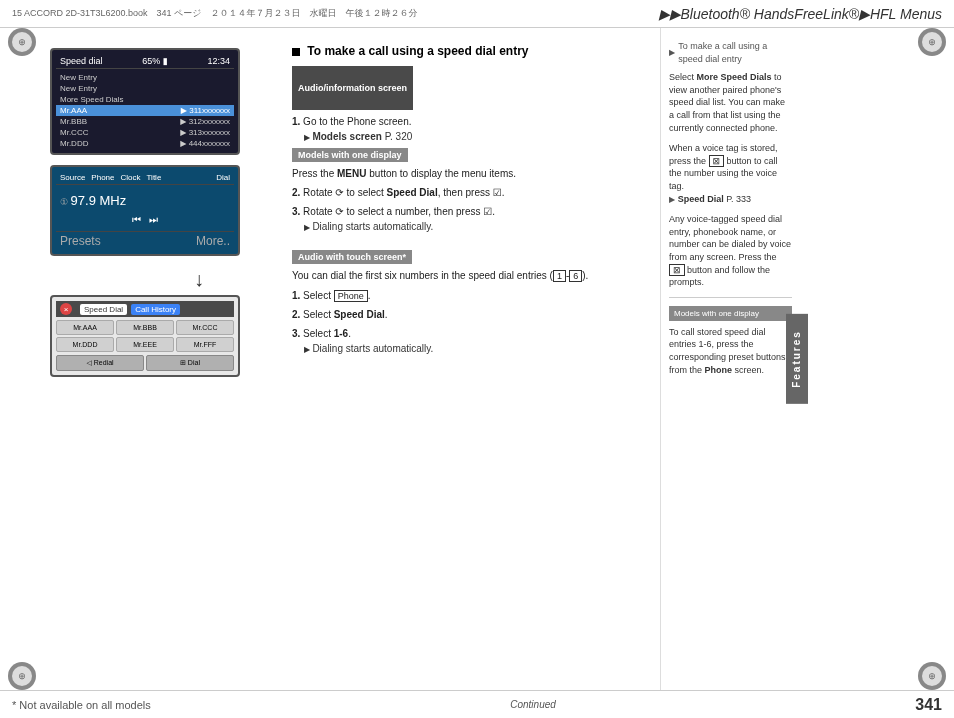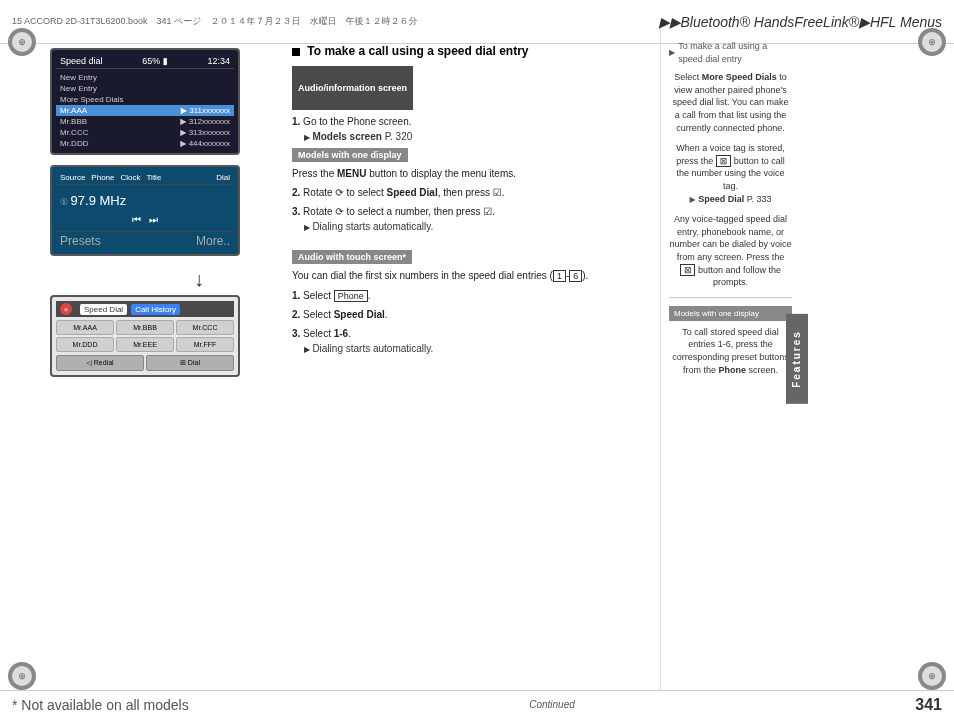--- a/index.html
+++ b/index.html
@@ -13,21 +13,21 @@
       position: relative;
     }
 
     
     .header {
       border-bottom: 1px solid #ccc;
       padding: 4px 12px;
       display: flex;
       justify-content: space-between;
       align-items: center;
-      height: 44px;
+      height: 28px;
     }
     .header-left {
       font-size: 9px;
       color: #666;
     }
     .header-right {
       font-size: 14px;
       font-style: italic;
       color: #333;
     }
@@ -38,21 +38,21 @@
       bottom: 0;
       left: 0;
       right: 0;
       border-top: 1px solid #ccc;
       padding: 4px 12px;
       display: flex;
       justify-content: space-between;
       align-items: center;
       height: 28px;
     }
-    .footer-left { font-size: 14px; color: #555; }
+    .footer-left { font-size: 11px; color: #555; }
     .footer-center { font-size: 10px; color: #555; font-style: italic; }
     .footer-right { font-size: 16px; font-weight: bold; color: #333; }
 
     
     .corner {
       position: absolute;
       width: 28px;
       height: 28px;
       border-radius: 50%;
       background: #888;
@@ -288,21 +288,20 @@
     .step strong { font-weight: bold; }
     .step-indent { margin-left: 12px; font-size: 10px; color: #333; }
 
     .arrow-right::before { content: '▶ '; color: #333; font-size: 8px; }
 
     .right-note {
       font-size: 9px;
       color: #333;
       margin-bottom: 8px;
       line-height: 1.4;
-      text-align: center;
     }
 
     .divider { border-bottom: 1px solid #ccc; margin: 8px 0; }
 
     .inline-box {
       border: 1px solid #333;
       padding: 0 3px;
       font-size: 9px;
     }
   </style>

